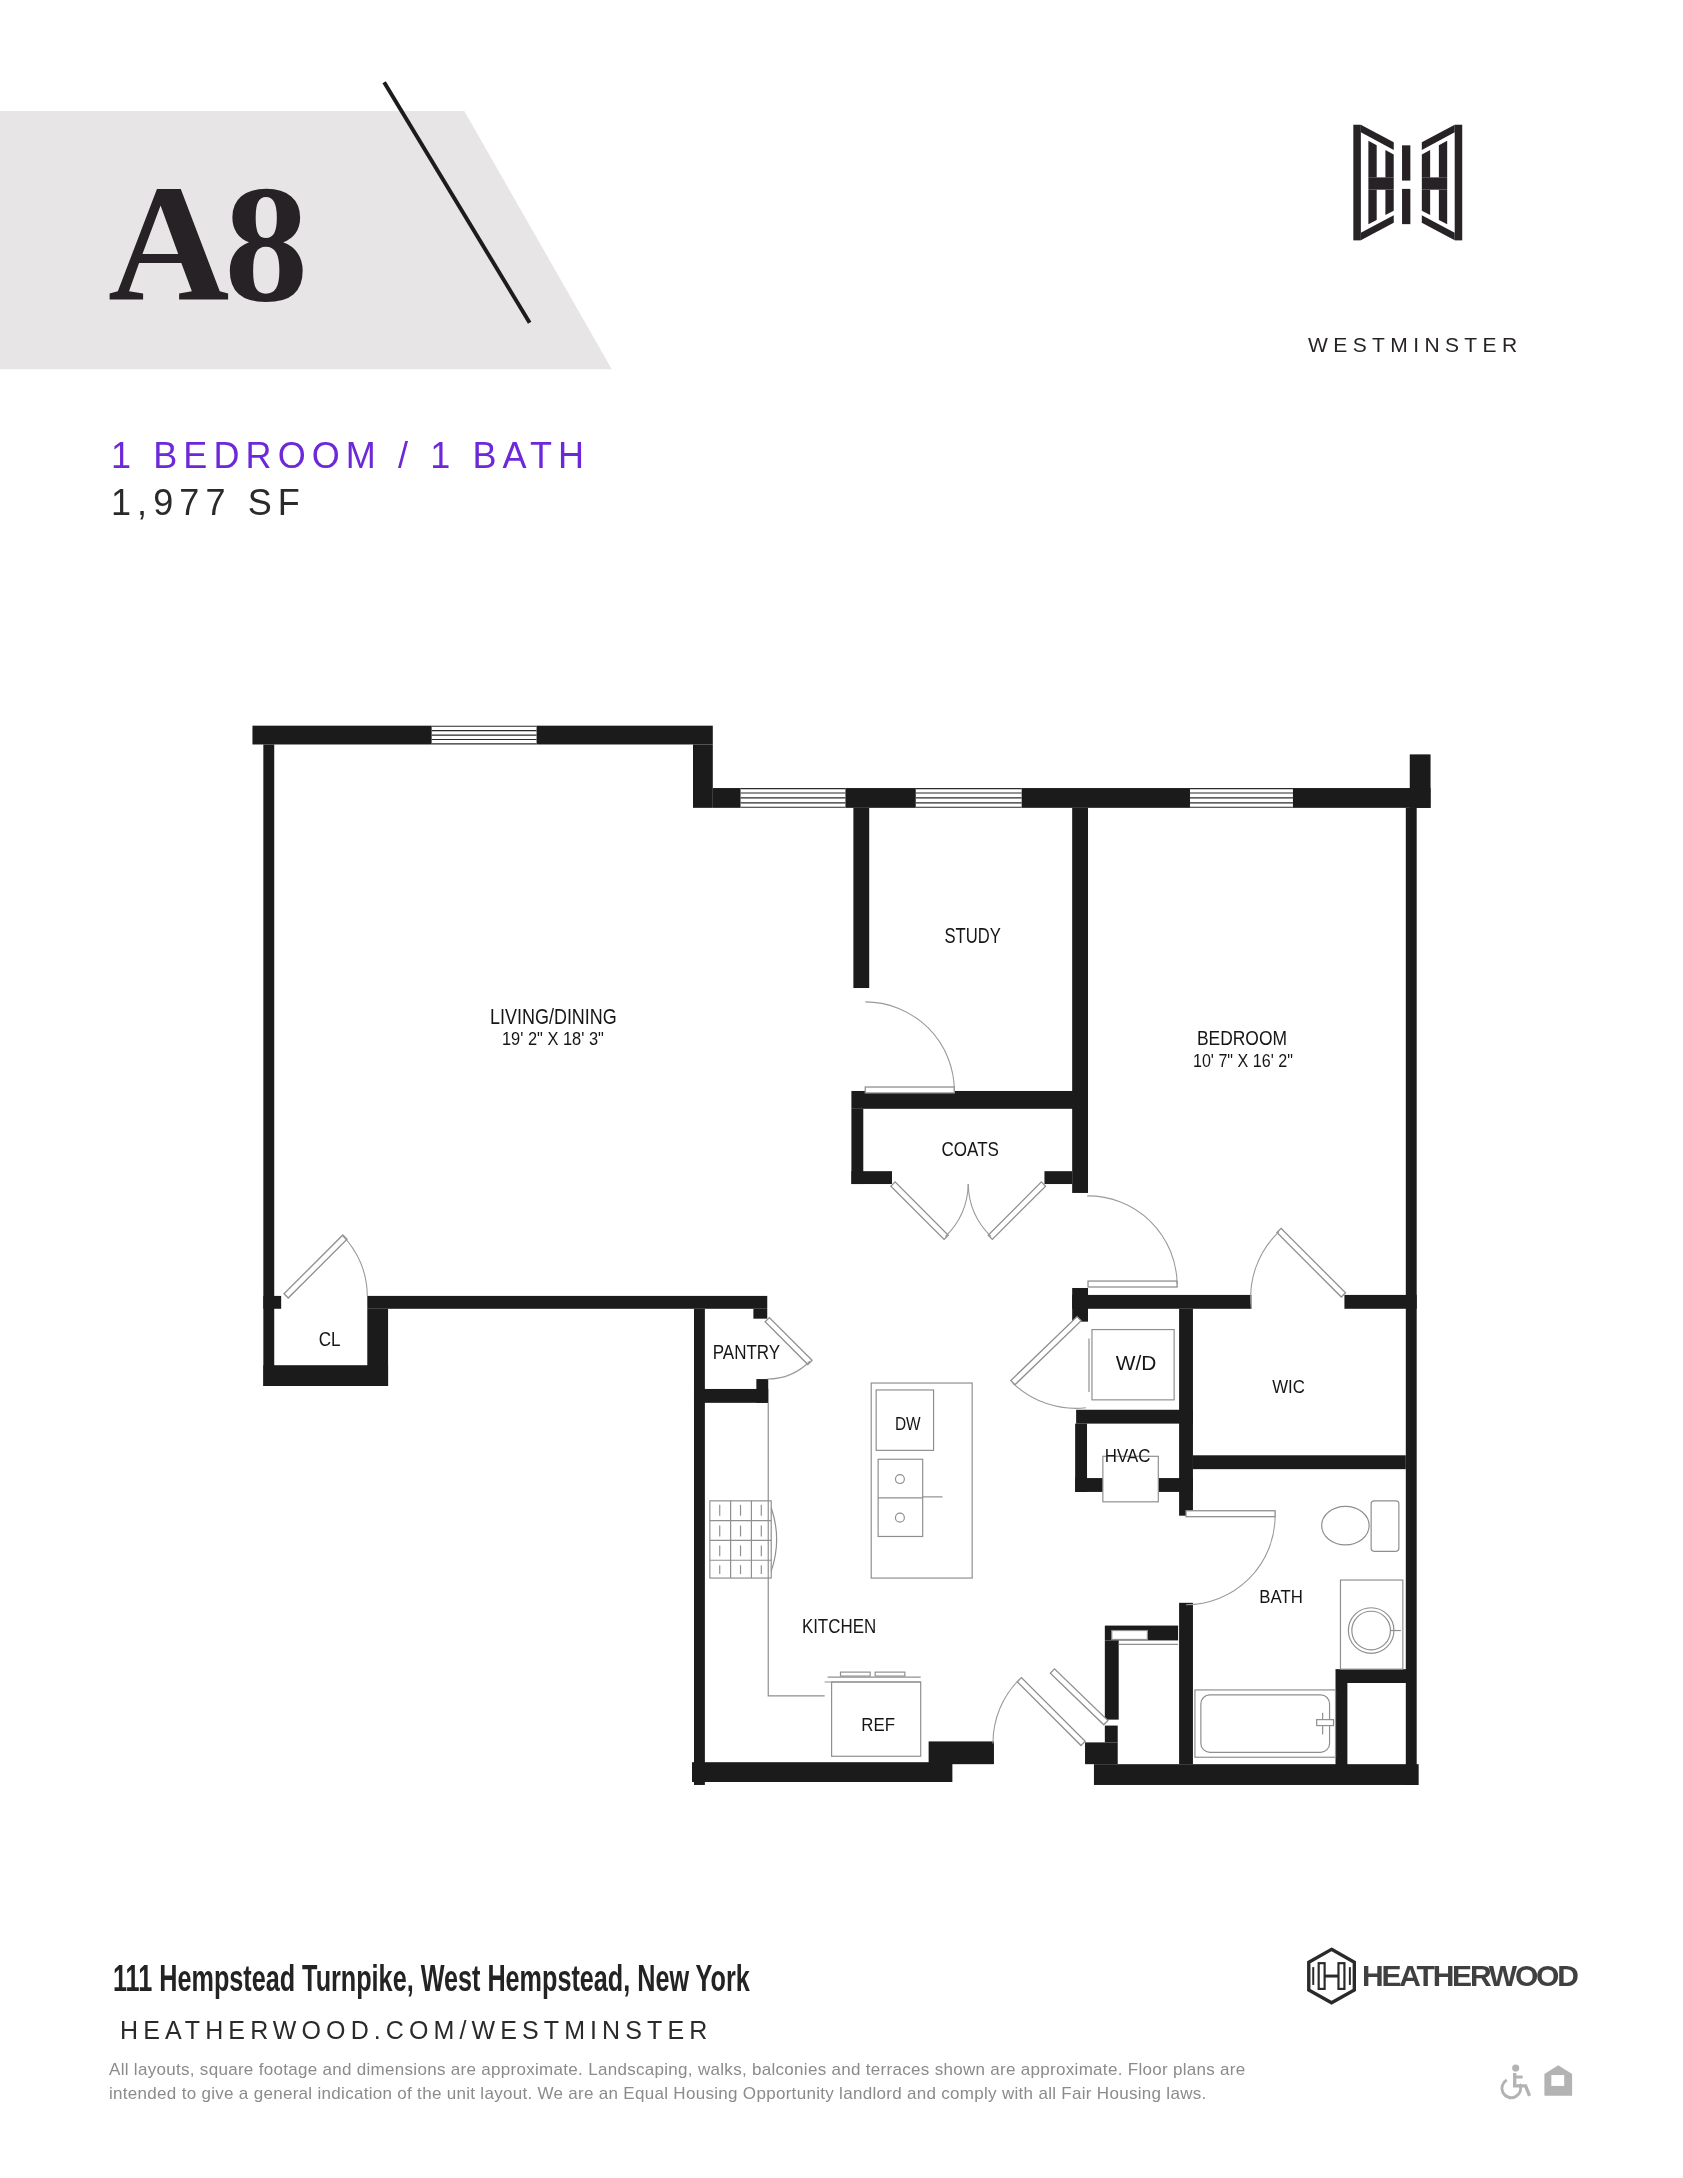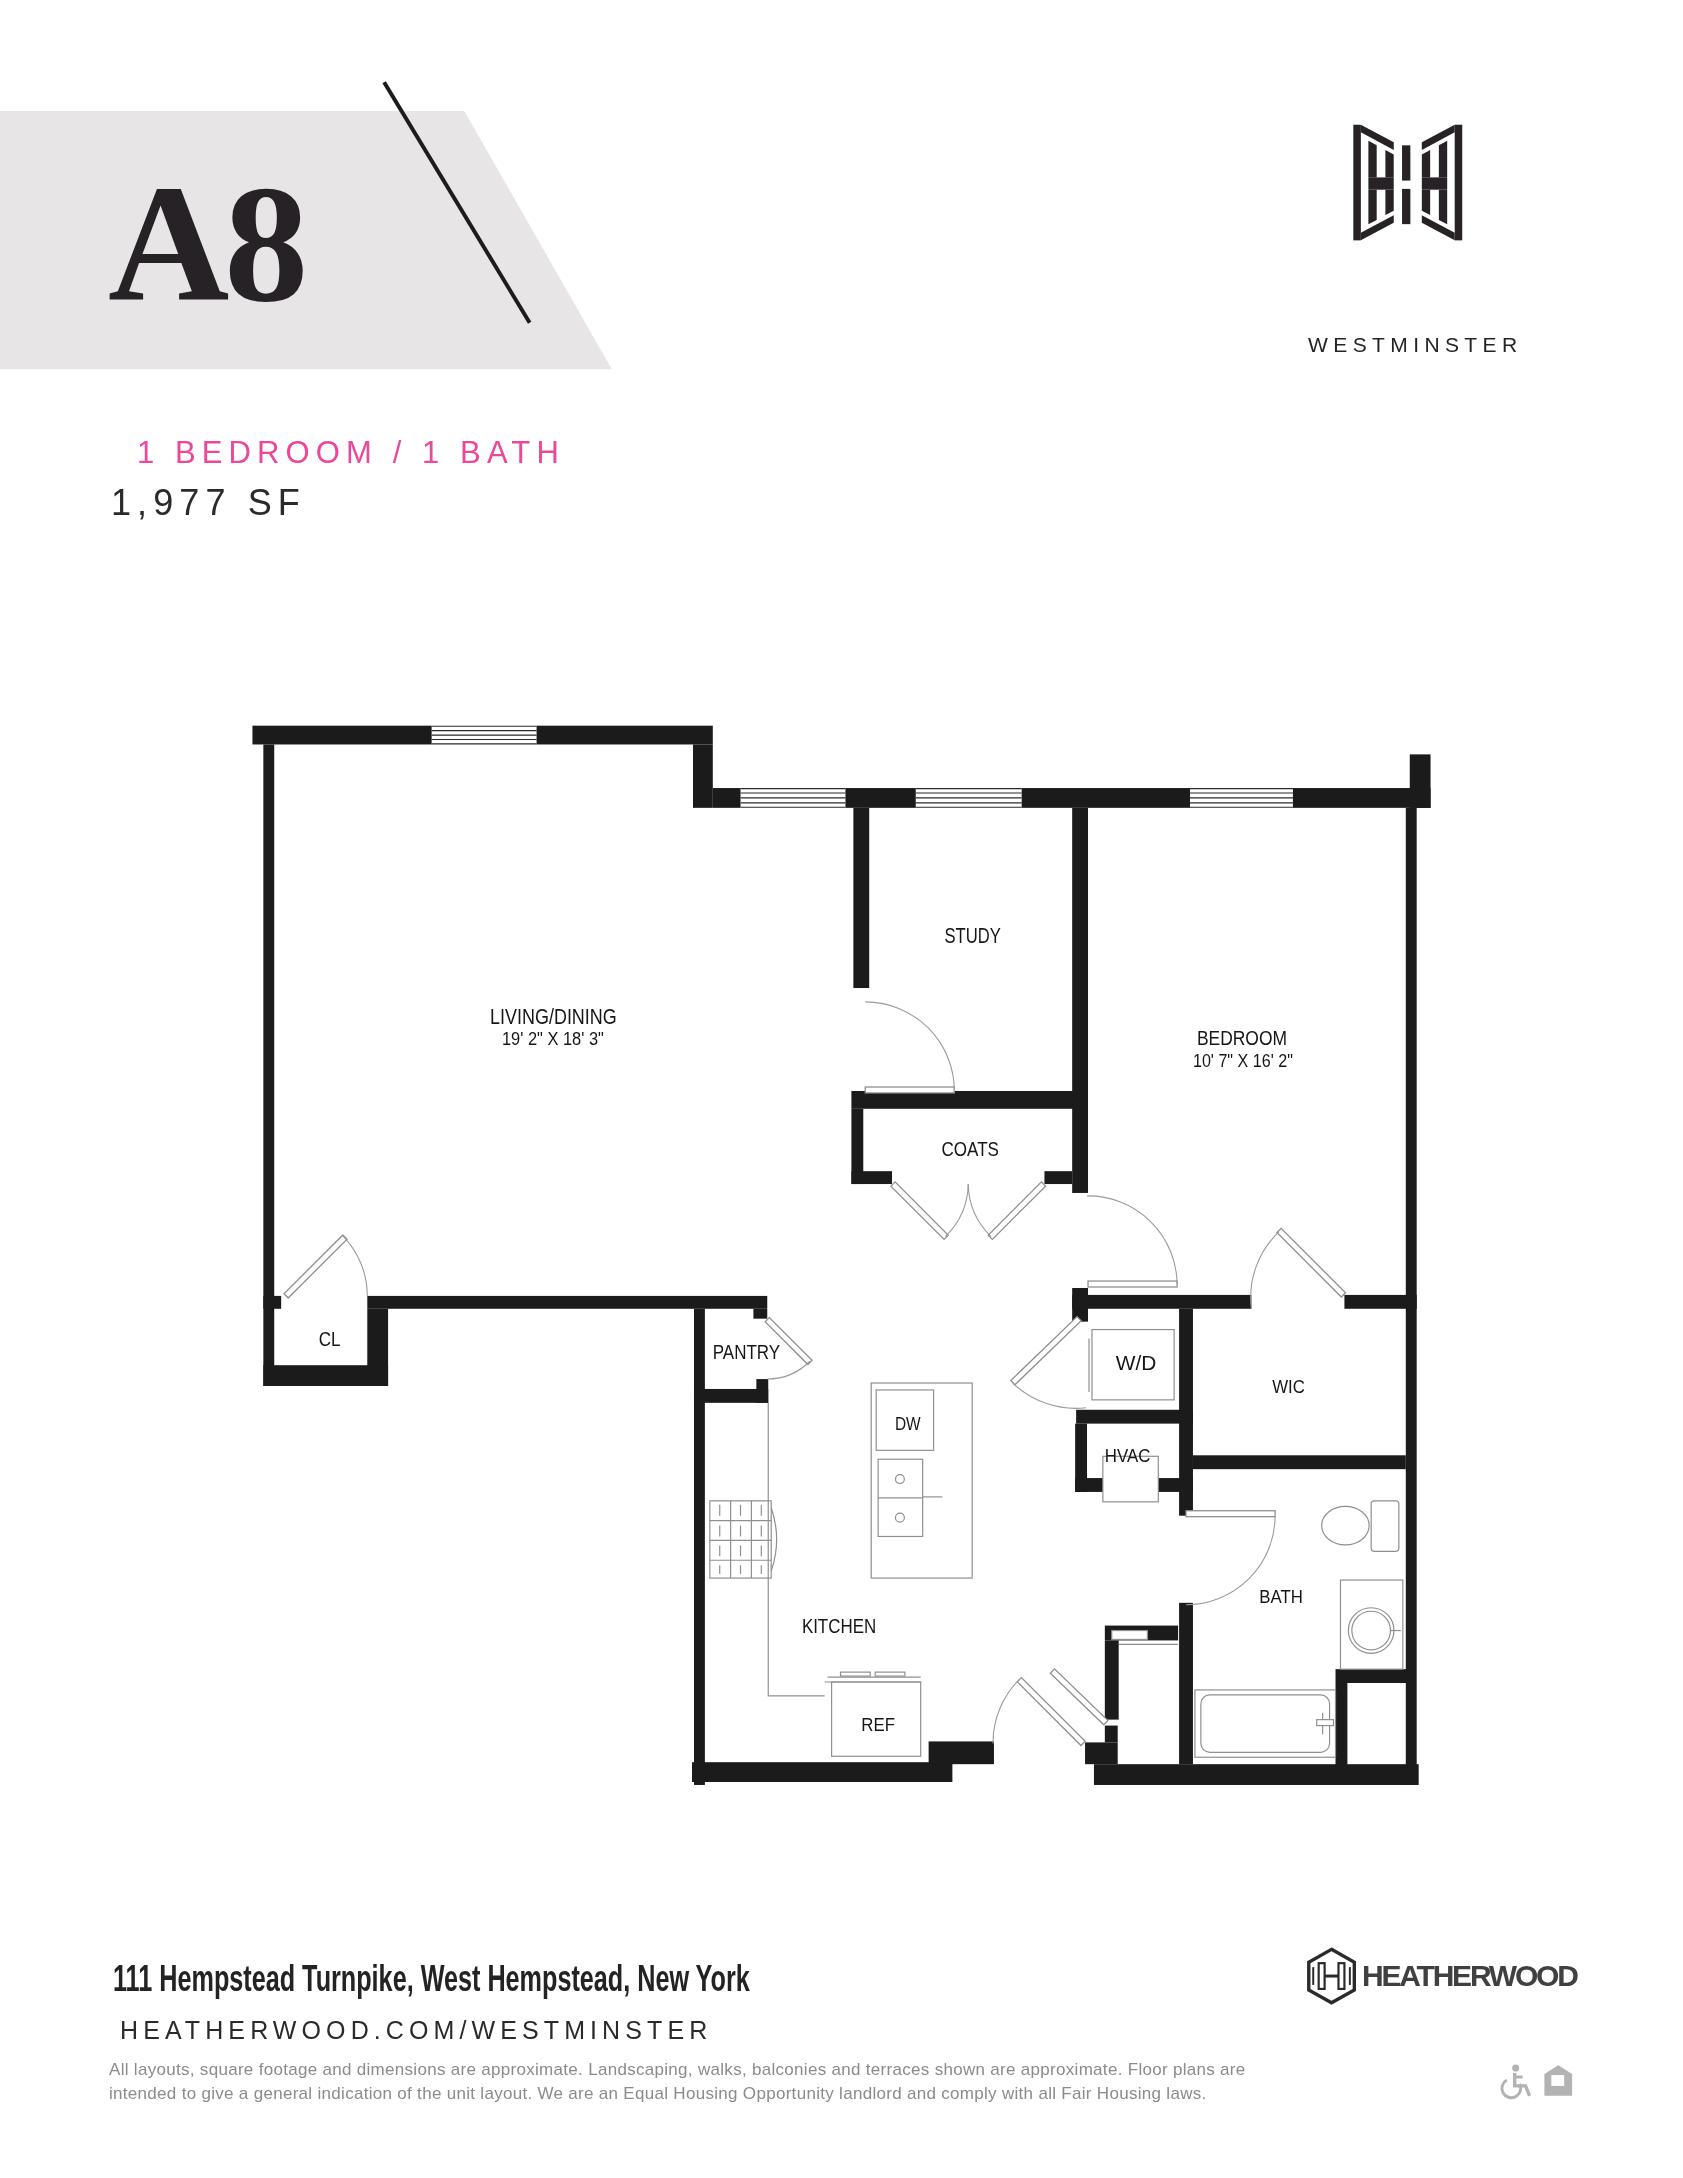--- a/index.html
+++ b/index.html
@@ -10,21 +10,21 @@
 <body>
 <div id="page">
 
   <svg class="abs" style="left:0;top:0" width="1683" height="2178" viewBox="0 0 1700 2200">
     <polygon points="0,112 469,112 618,373 0,373" fill="#e8e5e7"></polygon>
     <line x1="388" y1="83" x2="535" y2="326" stroke="#1c1c1c" stroke-width="4"></line>
   </svg>
 
   <div class="abs" style="left:108px;top:159px;font-family:'Liberation Serif',serif;font-weight:bold;font-size:168px;letter-spacing:-5px;color:#262226;line-height:1;">A8</div>
 
-  <div class="abs" style="left:111px;top:435px;font-size:31px;letter-spacing:6.1px;color:#ec4899;margin-left:26px;">1 BEDROOM / 1 BATH</div>
+  <div class="abs" style="left:111px;top:435px;font-size:36px;letter-spacing:6.1px;color:#6d28d9;">1 BEDROOM / 1 BATH</div>
   <div class="abs" style="left:111px;top:482px;font-size:36px;letter-spacing:6.1px;color:#2a2a2a;">1,977 SF</div>
 
   <div class="abs" style="left:1308px;top:333px;font-size:21px;letter-spacing:5.4px;color:#262226;">WESTMINSTER</div>
 
   <div class="abs" style="left:113px;top:1958px;font-size:36px;font-weight:bold;color:#232323;transform:scaleX(0.70);transform-origin:0 0;white-space:nowrap;">111 Hempstead Turnpike, West Hempstead, New York</div>
   <div class="abs" style="left:120px;top:2016px;font-size:25px;letter-spacing:5.1px;color:#2a2a2a;">HEATHERWOOD.COM/WESTMINSTER</div>
   <div class="abs" style="left:109px;top:2058px;font-size:17px;letter-spacing:0.3px;color:#8b8b8b;line-height:24px;white-space:nowrap;">All layouts, square footage and dimensions are approximate. Landscaping, walks, balconies and terraces shown are approximate. Floor plans are<br>intended to give a general indication of the unit layout. We are an Equal Housing Opportunity landlord and comply with all Fair Housing laws.</div>
   <div class="abs" style="left:1362px;top:1959px;font-size:30px;font-weight:bold;letter-spacing:-2.2px;color:#404040;text-align:right;">HEATHERWOOD</div>
 
   <svg id="plan" class="abs" style="left:0;top:0" width="1683" height="2178" viewBox="0 0 1700 2200" fill="none">

